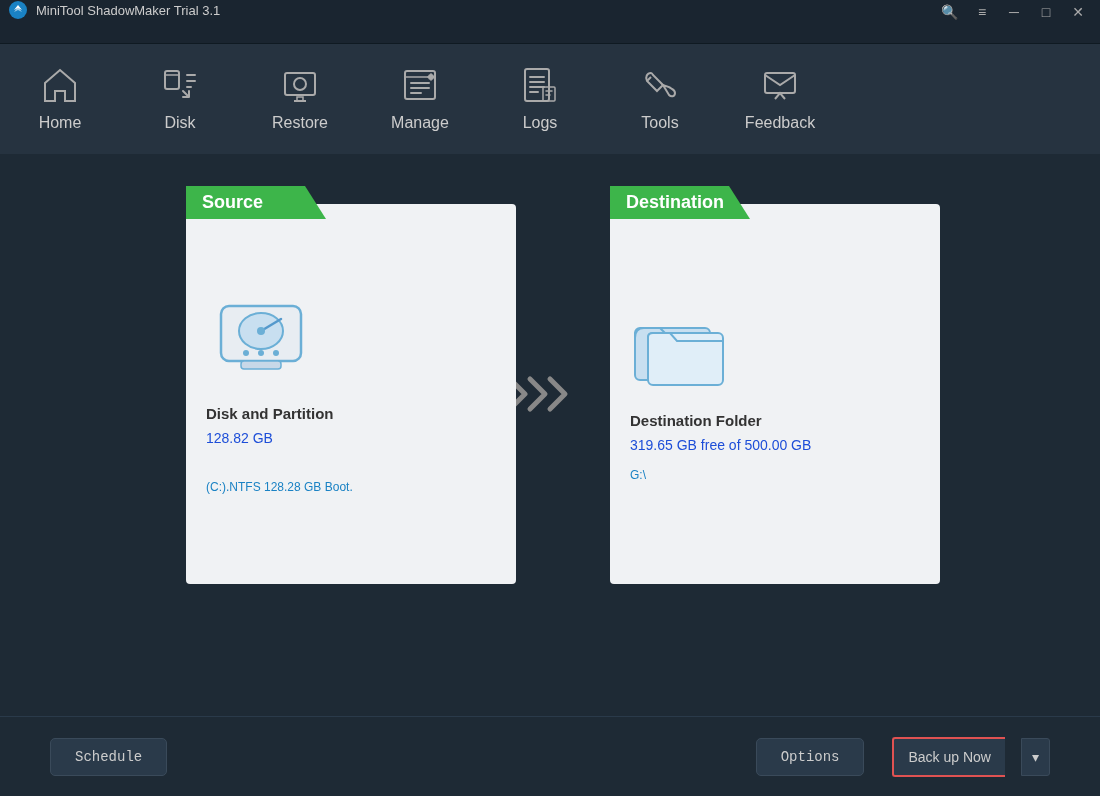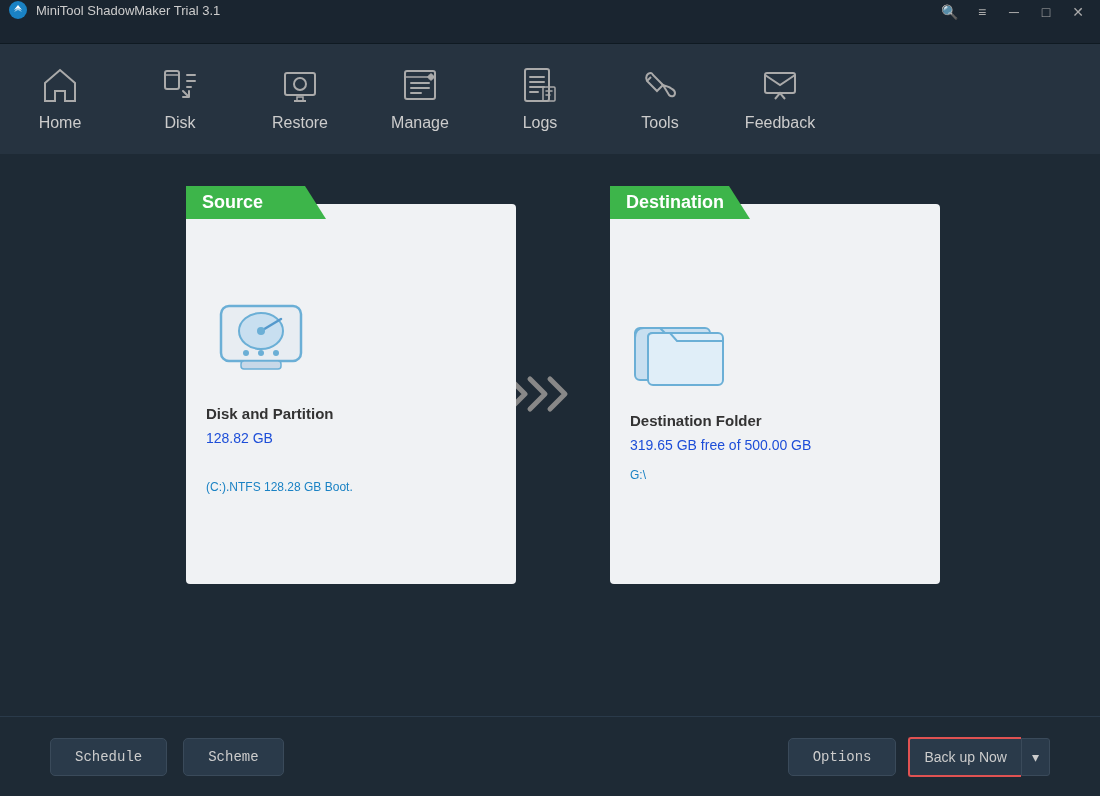--- a/index.html
+++ b/index.html
@@ -179,21 +179,21 @@
       padding: 0 50px;
     }
 
     #bottom-left {
       display: flex;
       gap: 16px;
     }
 
     #bottom-right {
       display: flex;
-      gap: 0;
+      gap: 16px;
       align-items: center;
     }
 
     .bottom-btn {
       background: #2a3a4a;
       color: #ccc;
       border: 1px solid #3a4a5a;
       padding: 10px 24px;
       font-size: 14px;
       cursor: pointer;
@@ -394,23 +394,20 @@
     </div>
 
   </div>
 </div>
 
 <div id="bottombar">
   <div id="bottom-left">
     <button class="bottom-btn">
       <span>Schedule</span>
     </button>
-    <button class="bottom-btn">
-      <span>Scheme</span>
-    </button>
   </div>
   <div id="bottom-right">
     <button class="bottom-btn" style="margin-right:12px;">
       <span>Options</span>
     </button>
     <button class="backup-now-btn">
       <span>Back up Now</span>
     </button>
     <button class="backup-dropdown-btn">
       <span>▾</span>

